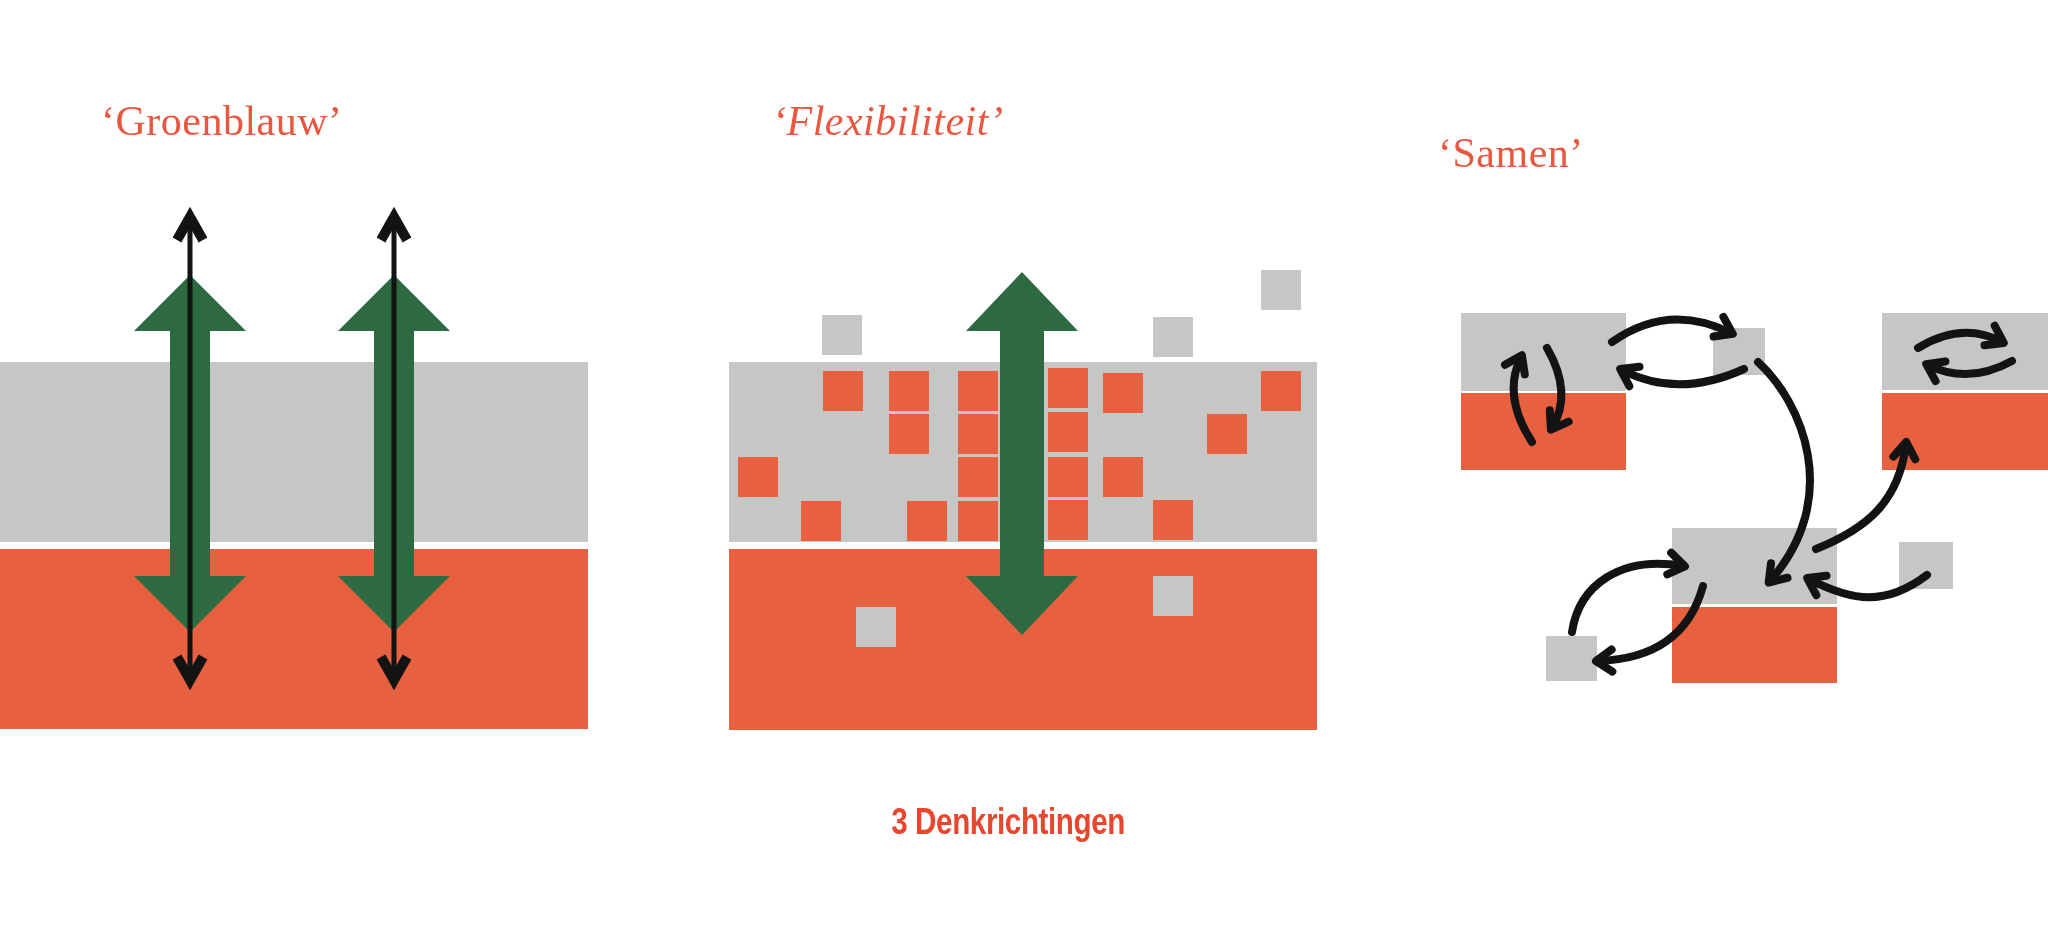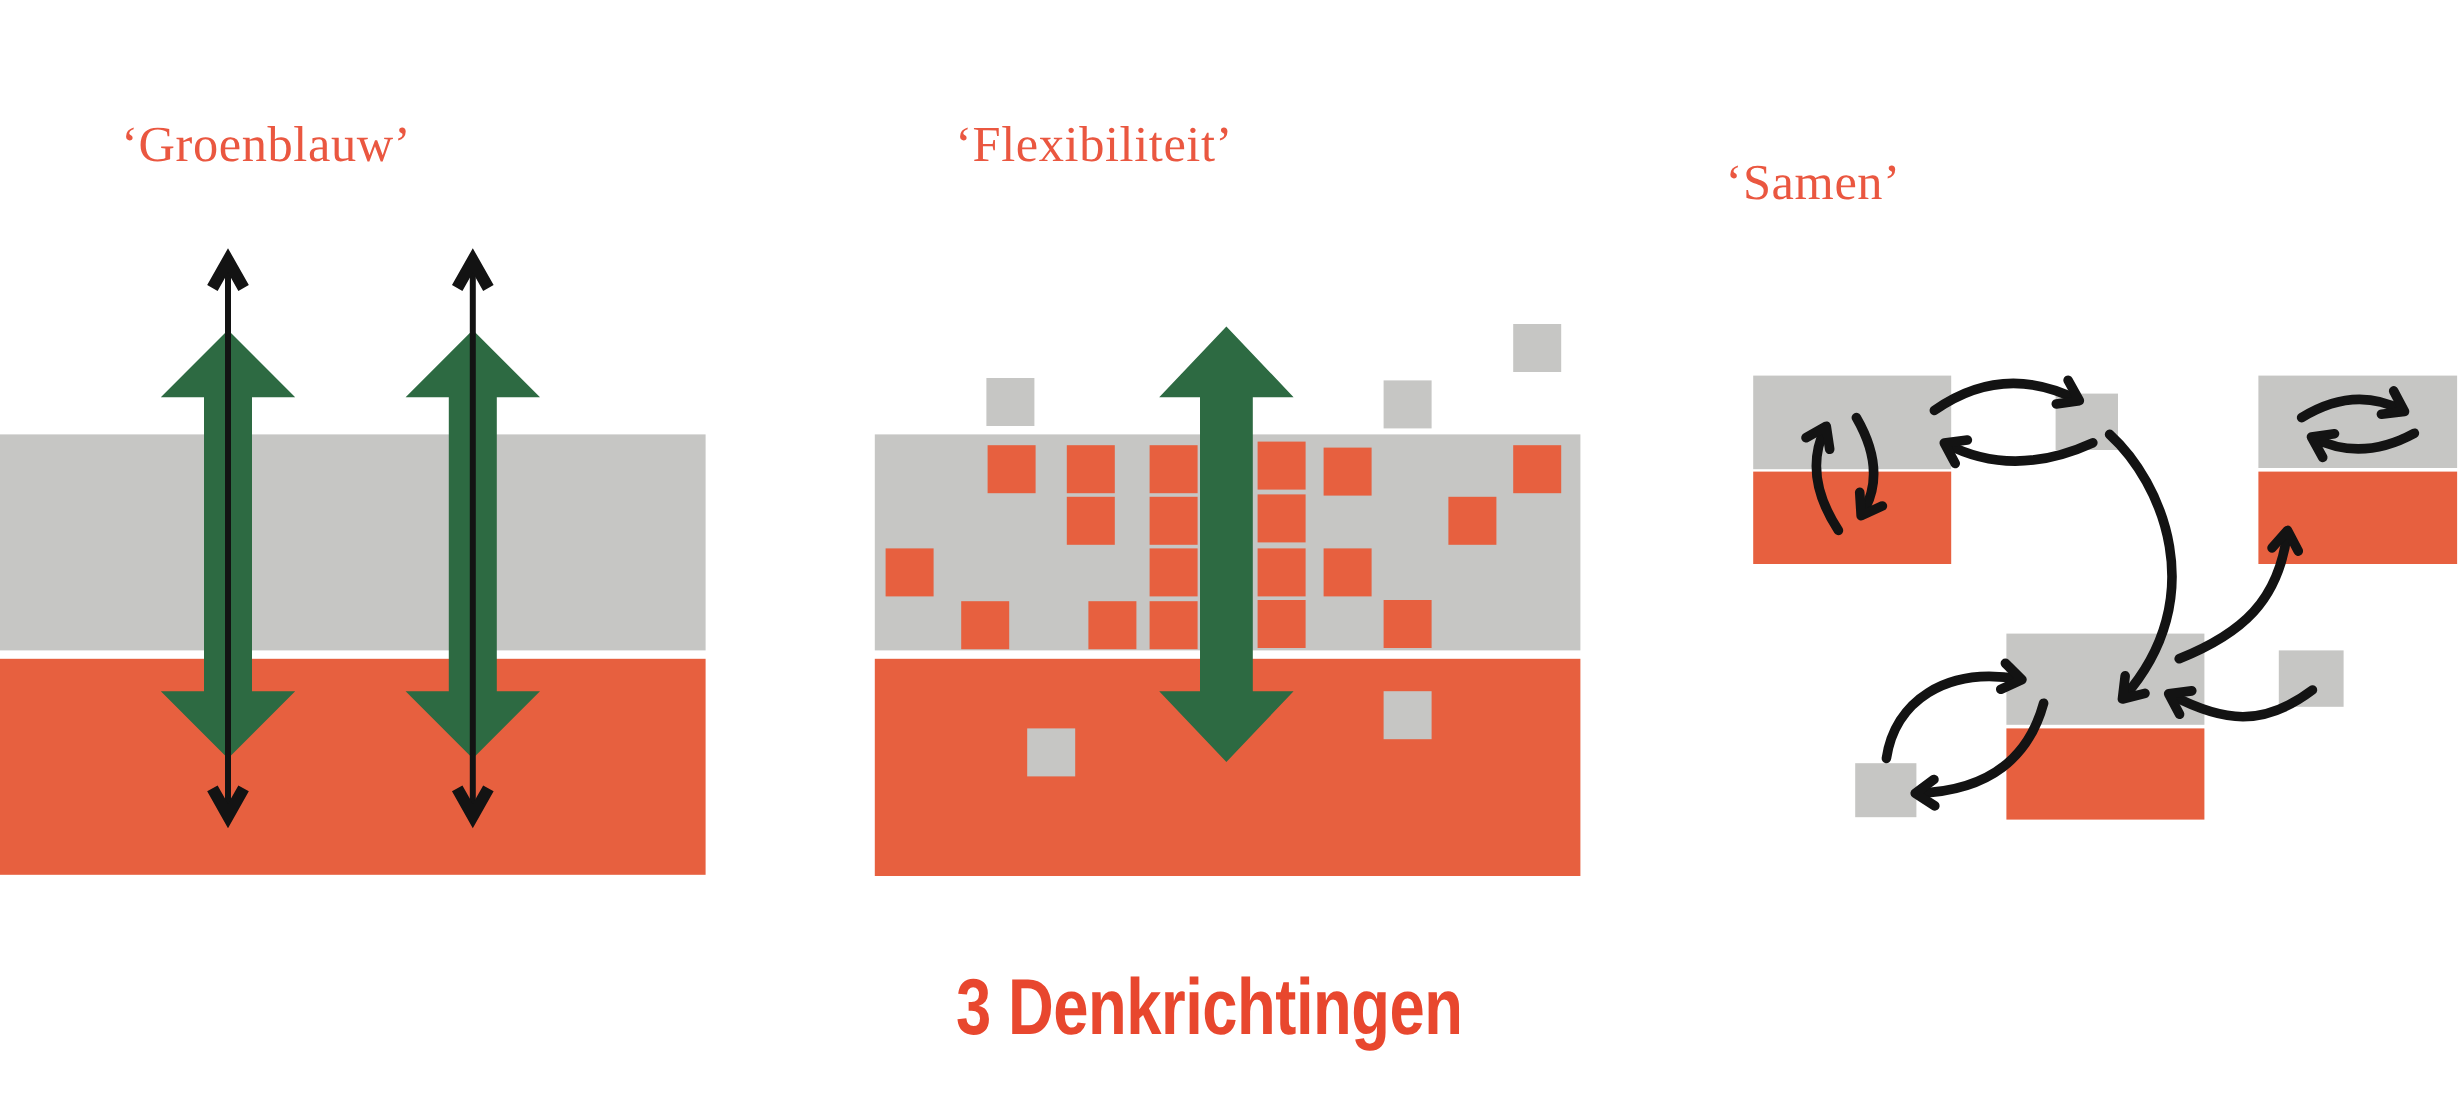--- a/index.html
+++ b/index.html
@@ -7,31 +7,31 @@
     --black:#131313; --label-text:#ea5740; --title-text:#e8472e;
   }
   html,body{margin:0;padding:0;background:var(--bg);}
   .canvas{position:relative;width:2048px;height:925px;background:var(--bg);overflow:hidden;
           font-family:"Liberation Sans",sans-serif;}
   .canvas svg{position:absolute;left:0;top:0;}
   .panel-label{position:absolute;top:97px;width:500px;text-align:left;
     font-family:"Liberation Serif","DejaVu Serif",serif;
     font-size:42px;color:var(--label-text);letter-spacing:0.5px;}
   .diagram-title{position:absolute;top:801px;left:708px;width:600px;text-align:center;
-    color:var(--title-text);font-weight:bold;font-size:66px;}
+    color:var(--title-text);font-weight:bold;font-size:37px;}
   .diagram-title span{display:inline-block;transform:scaleX(0.8);transform-origin:center;
     letter-spacing:-0.5px;white-space:nowrap;}
 </style>
 </head>
 <body>
 
 <div class="canvas">
 
   <div class="panel-label" style="left:101px;">‘Groenblauw’</div>
-  <div class="panel-label" style="left:796px;">‘Flexibiliteit’</div>
+  <div class="panel-label" style="left:772px;font-style:italic;">‘Flexibiliteit’</div>
   <div class="panel-label" style="left:1438px;margin-top:32px;">‘Samen’</div>
 
   <svg width="2048" height="925" viewBox="0 0 2048 925">
     <defs>
       <marker id="ah" markerUnits="userSpaceOnUse" markerWidth="48" markerHeight="48" viewBox="-24 -24 48 48" refX="-2" refY="0" orient="auto">
         <polyline points="-16,-11 0,0 -16,11" fill="none" stroke="var(--black)" stroke-width="8" stroke-linecap="round" stroke-linejoin="round"></polyline>
       </marker>
     </defs>
 
     <g>

